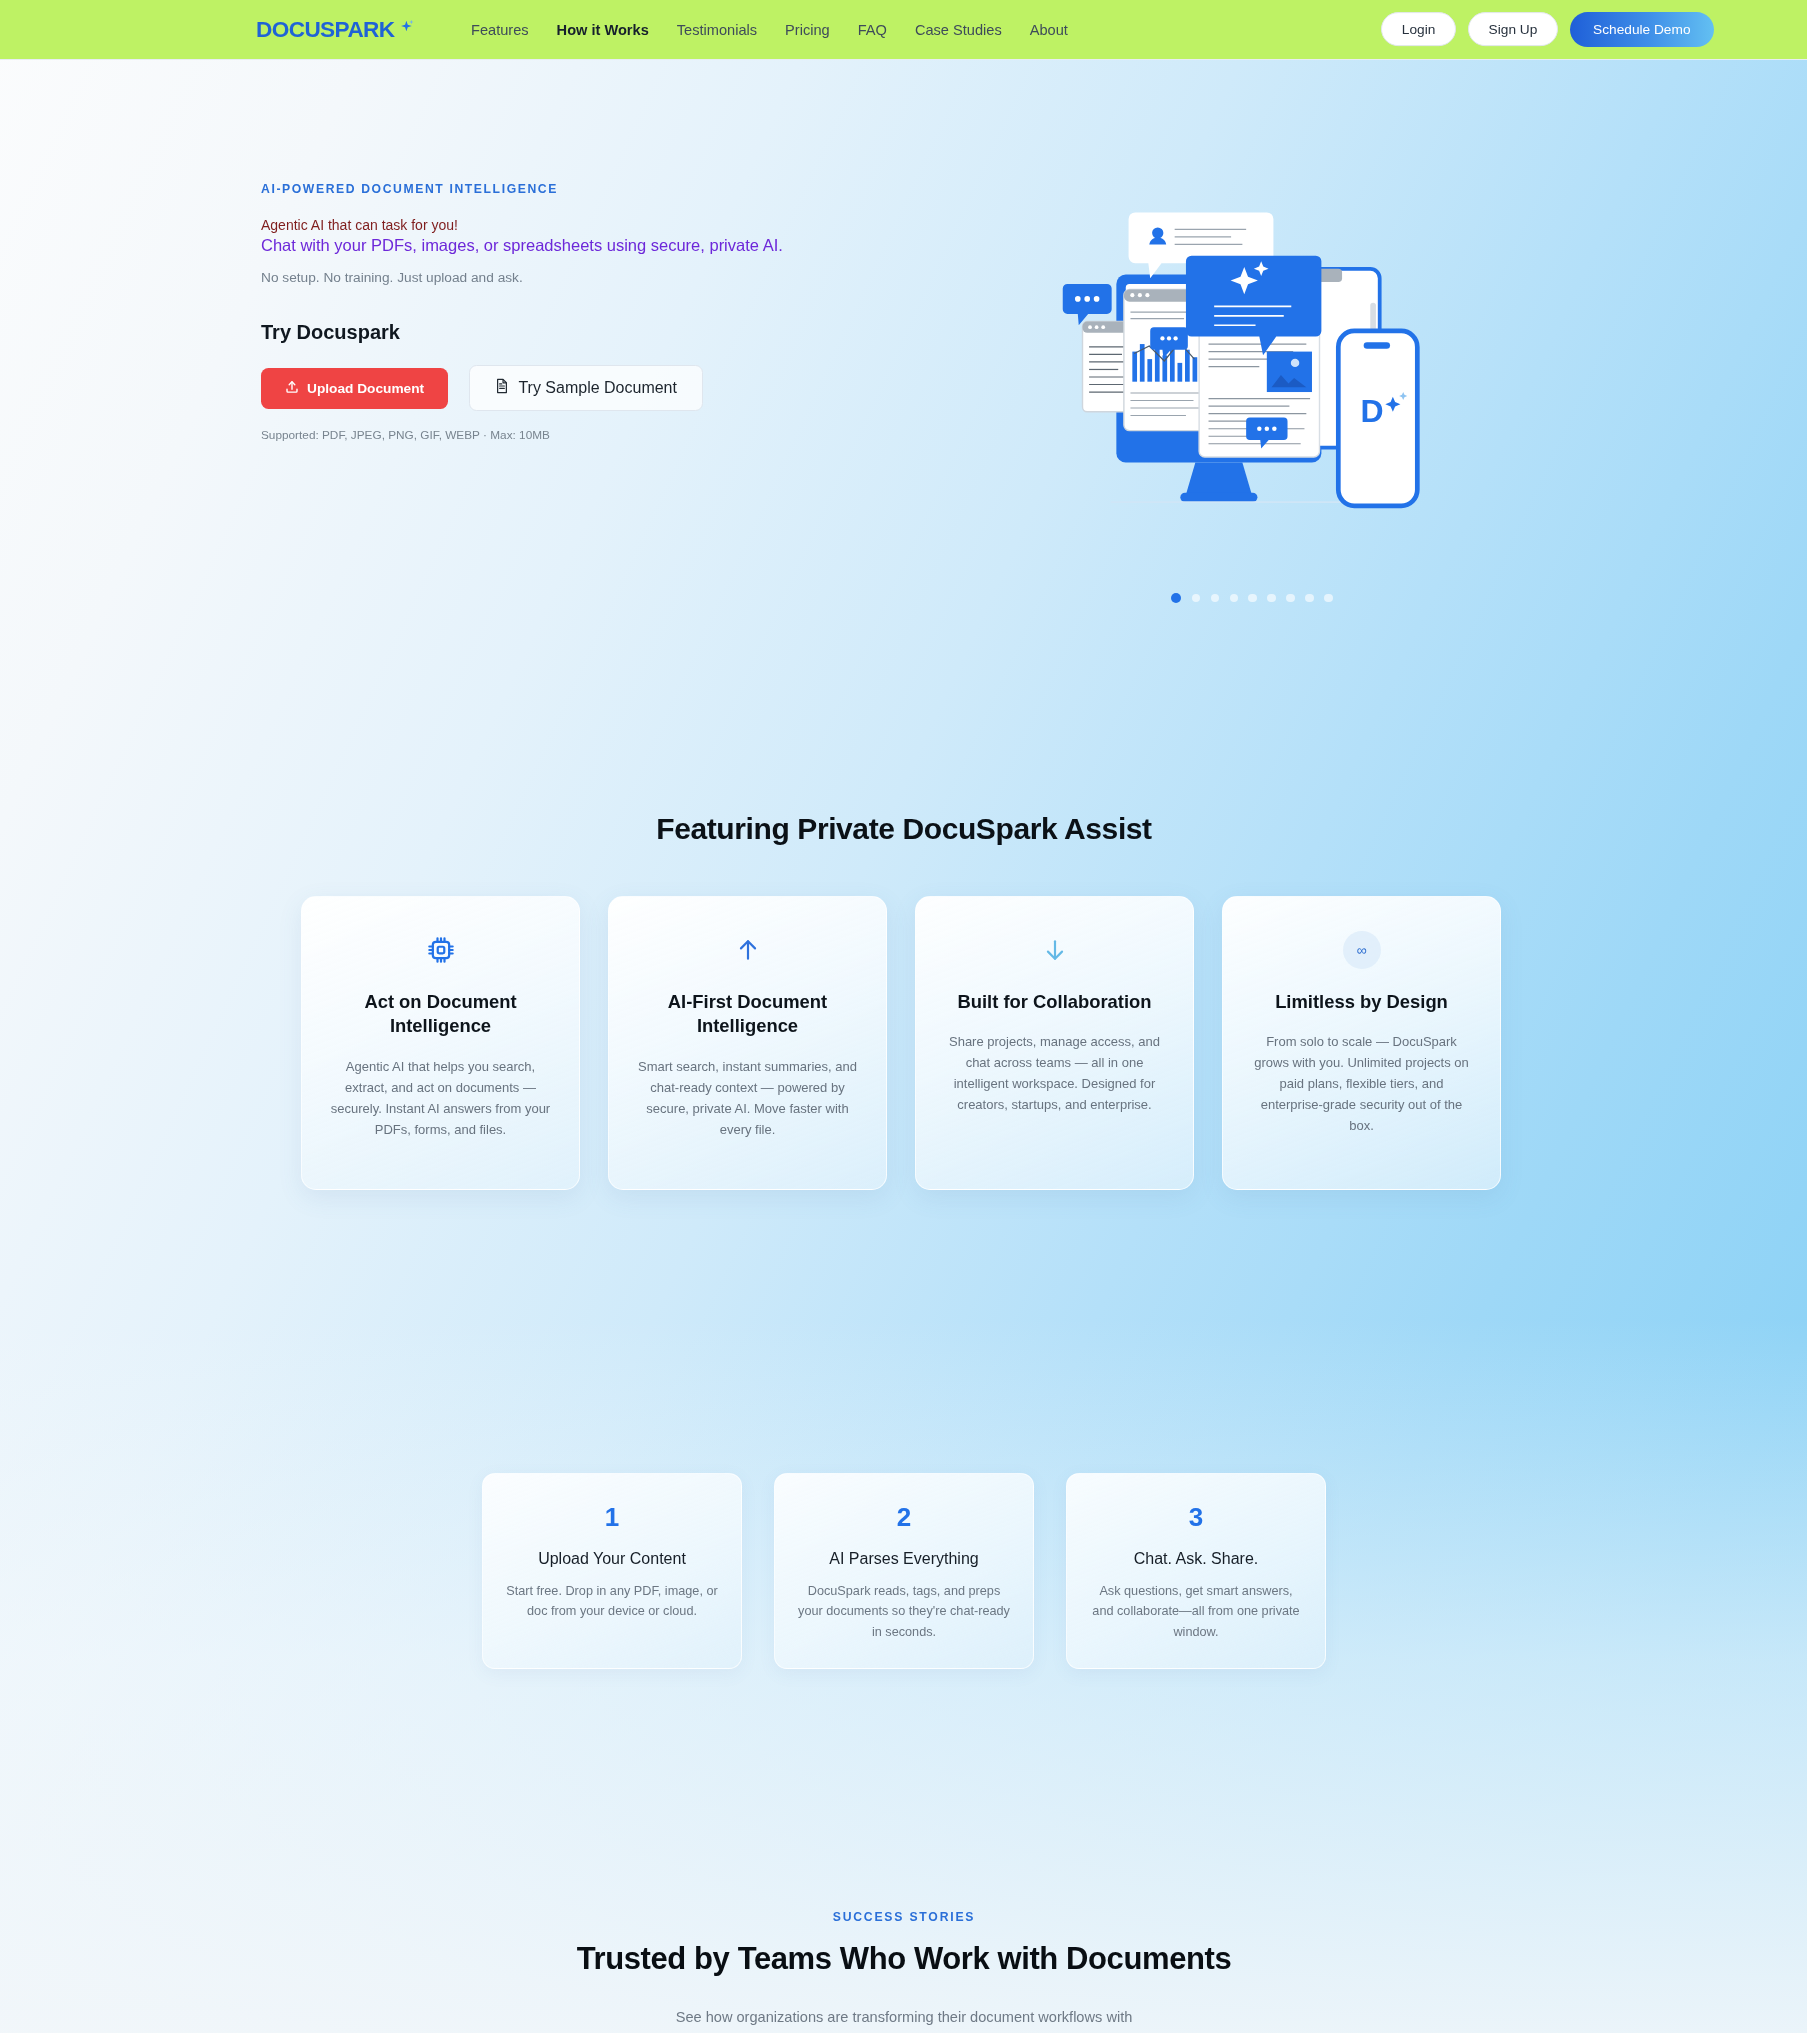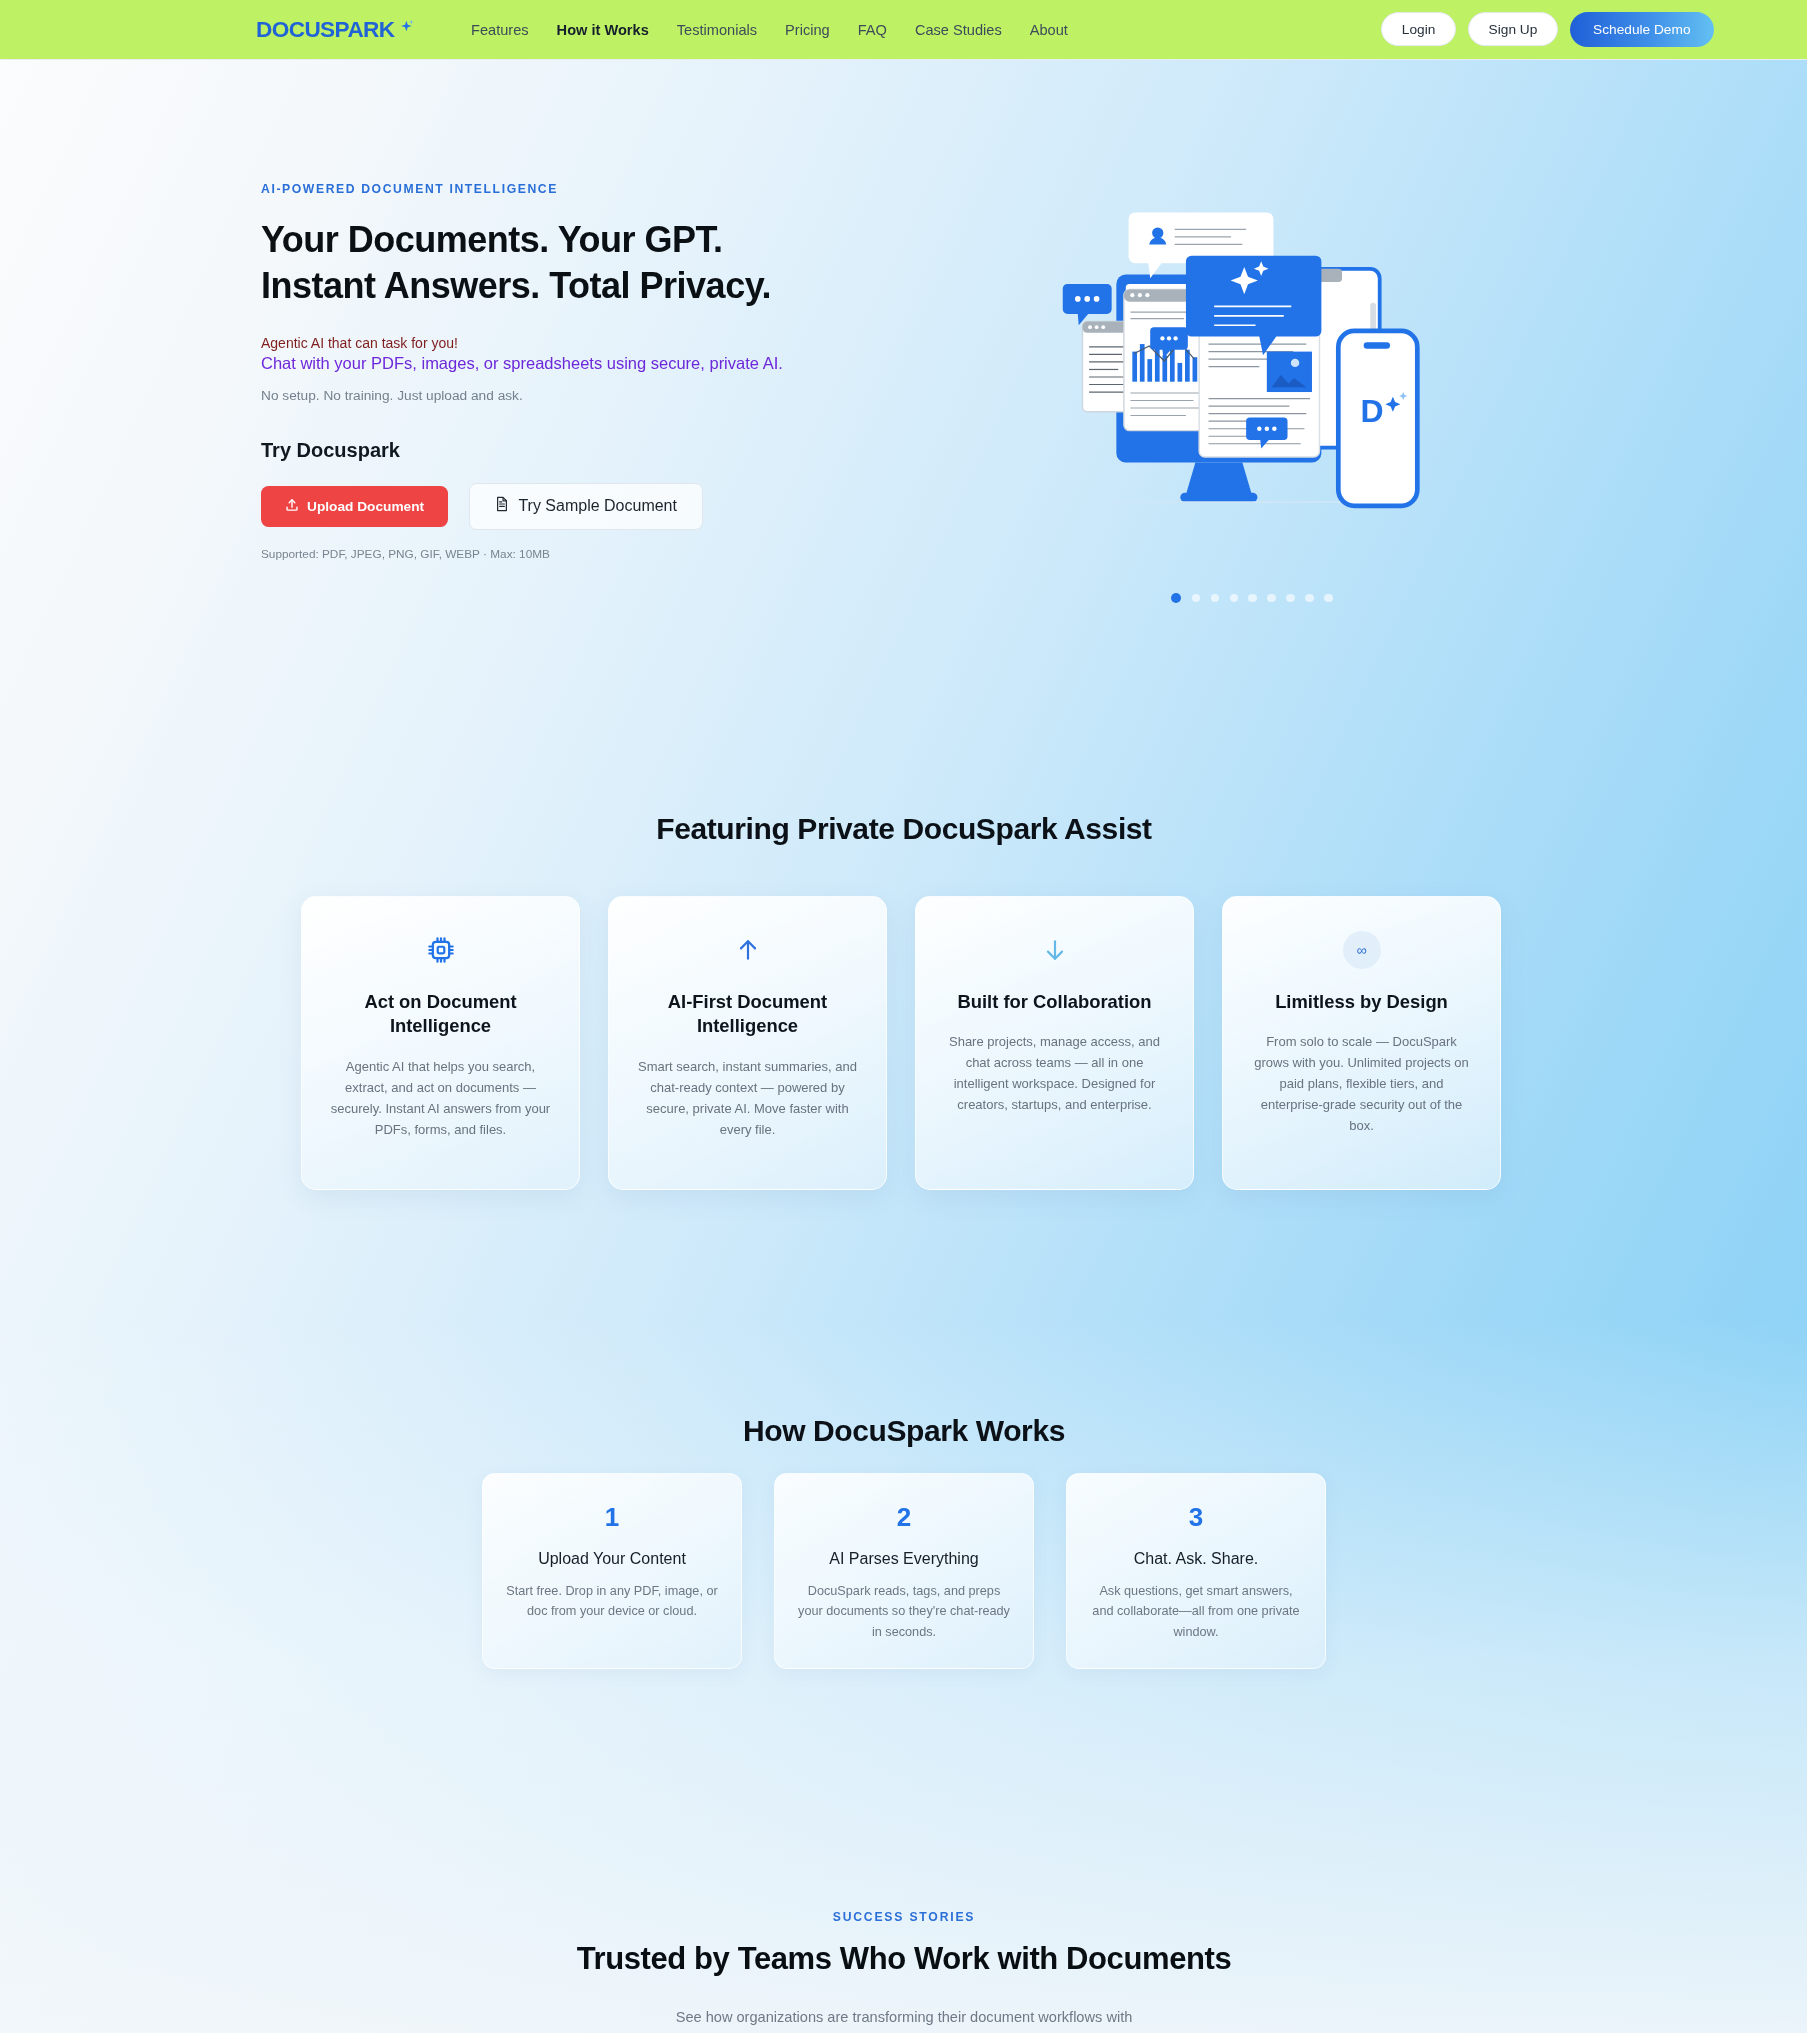--- a/index.html
+++ b/index.html
@@ -370,24 +370,20 @@
       <button class="btn-ghost">Sign Up</button>
       <button class="btn-demo">Schedule Demo</button>
     </div>
   </div>
 
   <div class="hero">
 
     <div class="hero-left">
       <div class="eyebrow">AI-POWERED DOCUMENT INTELLIGENCE</div>
 
-      <div class="hero-title">
-        <div>Your Documents. Your GPT.</div>
-        <div>Instant Answers. Total Privacy.</div>
-      </div>
 
       <div class="hero-sub-a">Agentic AI that can task for you!</div>
       <div class="hero-sub-b">Chat with your PDFs, images, or spreadsheets using secure, private AI.</div>
       <div class="hero-sub-c">No setup. No training. Just upload and ask.</div>
 
       <div class="try-title">Try Docuspark</div>
 
       <div class="cta-row">
         <button class="btn-upload">
           <span>
@@ -588,23 +584,20 @@
 
     <div class="fcard">
       <div class="fcard-icon">
         <span class="inf-badge">∞</span>
       </div>
       <div class="fcard-title">Limitless by Design</div>
       <div class="fcard-body">From solo to scale — DocuSpark grows with you. Unlimited projects on paid plans, flexible tiers, and enterprise-grade security out of the box.</div>
     </div>
   </div>
 
-  <div class="how-head">
-    <div class="sec-title">How DocuSpark Works</div>
-  </div>
 
   <div class="steps">
     <div class="step">
       <div class="step-num">1</div>
       <div class="step-title">Upload Your Content</div>
       <div class="step-body">Start free. Drop in any PDF, image, or doc from your device or cloud.</div>
     </div>
     <div class="step">
       <div class="step-num">2</div>
       <div class="step-title">AI Parses Everything</div>

